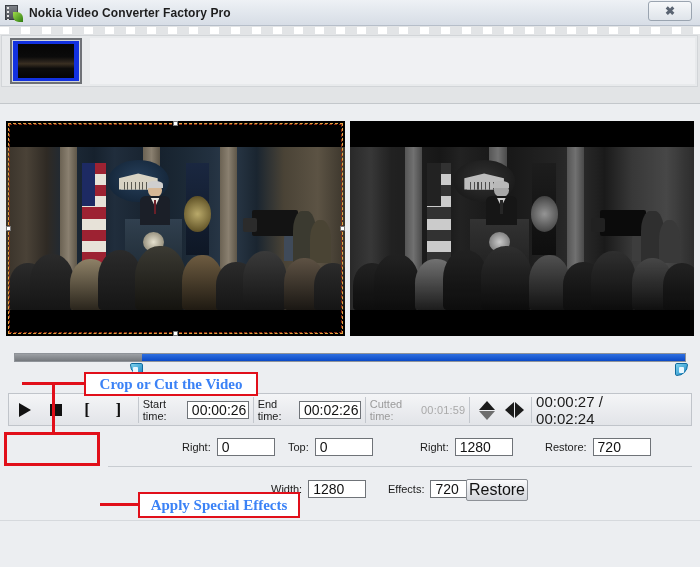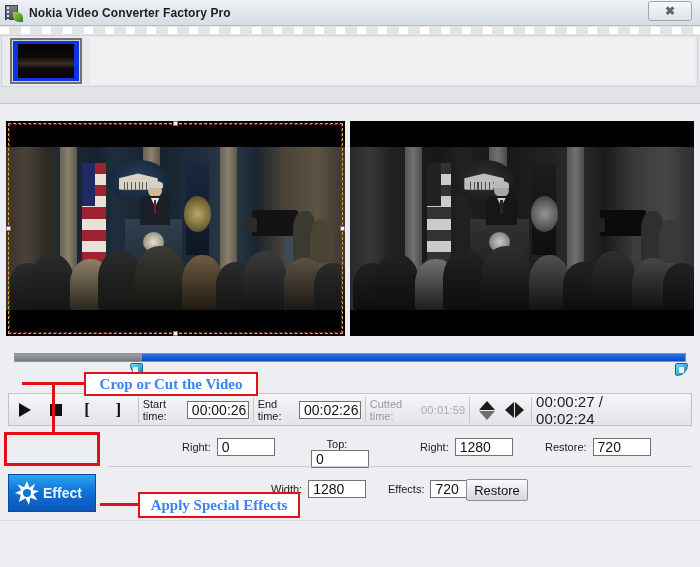--- a/index.html
+++ b/index.html
@@ -277,21 +277,21 @@
   .eff-btn .lbl{ font-size:14px; font-weight:bold; color:#eaf6ff; margin-left:4px; }
   .ico-spark{ width:24px;height:24px; margin-left:6px; position:relative; }
   .ico-spark .s{ position:absolute; inset:0; background:#fff;
     clip-path:polygon(50% 0%,60% 28%,84% 10%,74% 38%,100% 42%,76% 54%,94% 80%,64% 70%,58% 100%,44% 72%,16% 88%,24% 58%,0% 50%,26% 38%,10% 14%,38% 26%); }
   .ico-spark .c{ position:absolute; left:33%; top:33%; width:34%; height:34%; border-radius:50%;
     background:#1176d8; }
   .btn3d{
     height:22px; border:1px solid #8d9197; border-radius:2px;
     background:linear-gradient(to bottom,#fbfbfc,#e4e6ea 55%,#d4d7dc);
     display:flex; align-items:center; justify-content:center;
-    color:#111; font-size:13px; padding:0 10px;
+    color:#111; font-size:16px; padding:0 10px;
   }
 
   
   .bottom{ position:absolute; left:0; top:520px; width:700px; height:47px; background:#eceef1; }
   .bottom .sepline{ position:absolute; left:0; top:0; width:700px; height:1px; background:#d6d9dd; }
   .btn-reset{ position:absolute; right:120px; top:9px; height:23px; width:110px; }
   .btn-ok{ position:absolute; right:13px; top:9px; height:23px; width:90px; }
 
   
   .anno{
@@ -484,44 +484,37 @@
   <div class="sep"></div>
   <span class="time-pos">00:00:27 / 00:02:24</span>
 </div>
 
 <div class="crop-row">
   <div class="fields">
     <div class="fld" style="left:62px; top:8px;">
       <span class="lab">Right:</span>
       <span class="tb-input" style="width:58px">0</span>
     </div>
-    <div class="fld" style="left:191px; top:8px;flex-direction:column;">
+    <div class="fld" style="left:168px; top:8px;">
       <span class="lab">Top:</span>
       <span class="tb-input" style="width:58px">0</span>
     </div>
     <div class="fld" style="left:300px; top:8px;">
       <span class="lab">Right:</span>
       <span class="tb-input" style="width:58px">1280</span>
     </div>
     <div class="fld" style="left:425px; top:8px;">
       <span class="lab">Restore:</span>
       <span class="tb-input" style="width:58px">720</span>
     </div>
   </div>
   <div class="panel-line"></div>
 </div>
 
 <div class="effect-row">
-  <div class="eff-btn">
-    <span class="ico-spark">
-      <span class="s"></span>
-        <span class="c"></span>
-    </span>
-    <span class="lbl">Effect</span>
-  </div>
   <div class="fld" style="position:absolute; left:271px; top:8px;">
     <span class="lab">Width:</span>
     <span class="tb-input" style="width:58px">1280</span>
   </div>
   <div class="fld" style="position:absolute; left:388px; top:8px;">
     <span class="lab">Effects:</span>
     <span class="tb-input" style="width:58px">720</span>
   </div>
   <div class="btn3d" style="position:absolute; left:466px; top:7px; width:62px;">Restore</div>
 </div>

